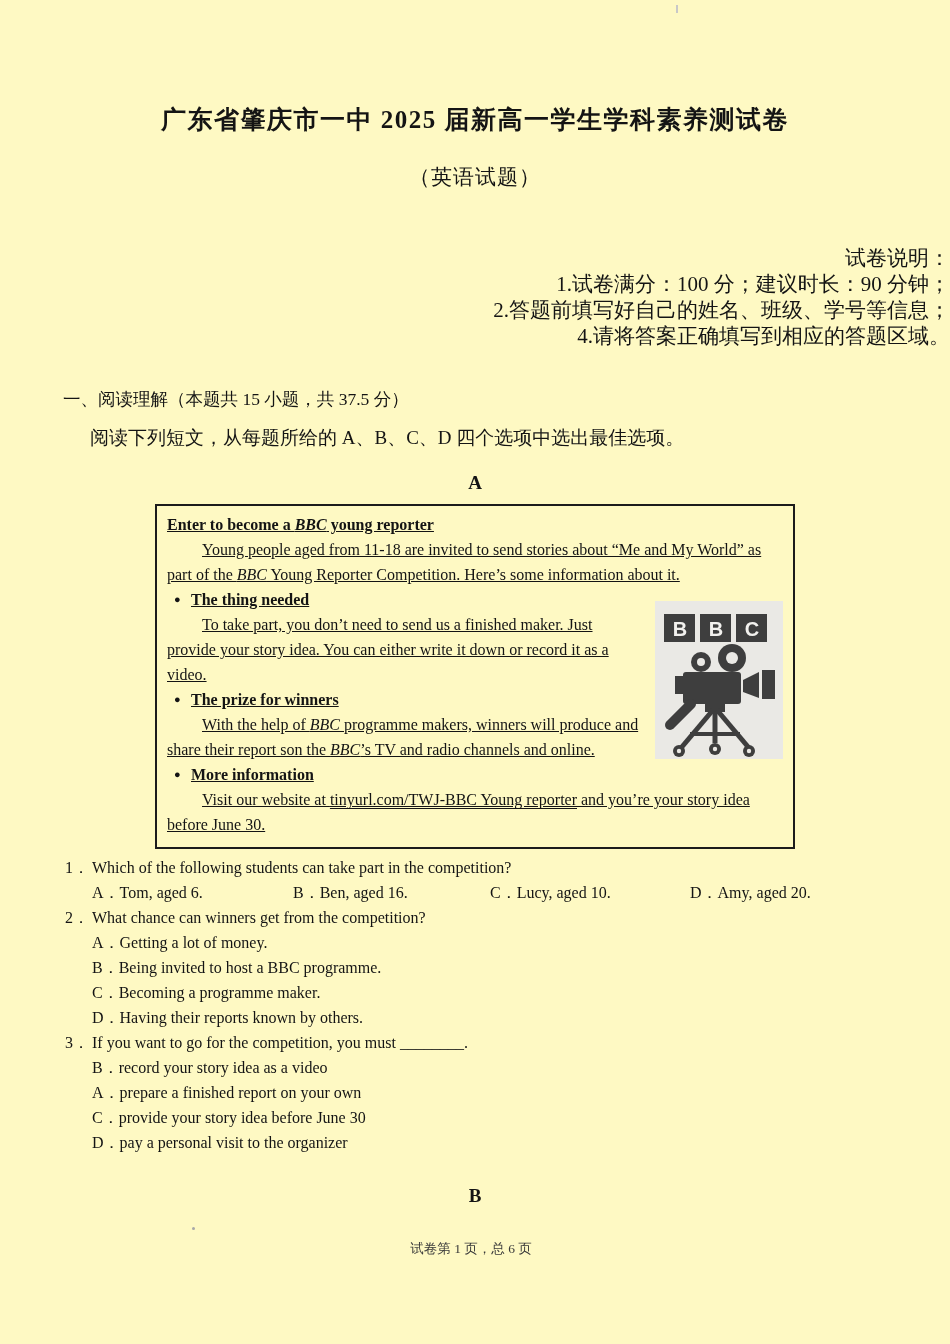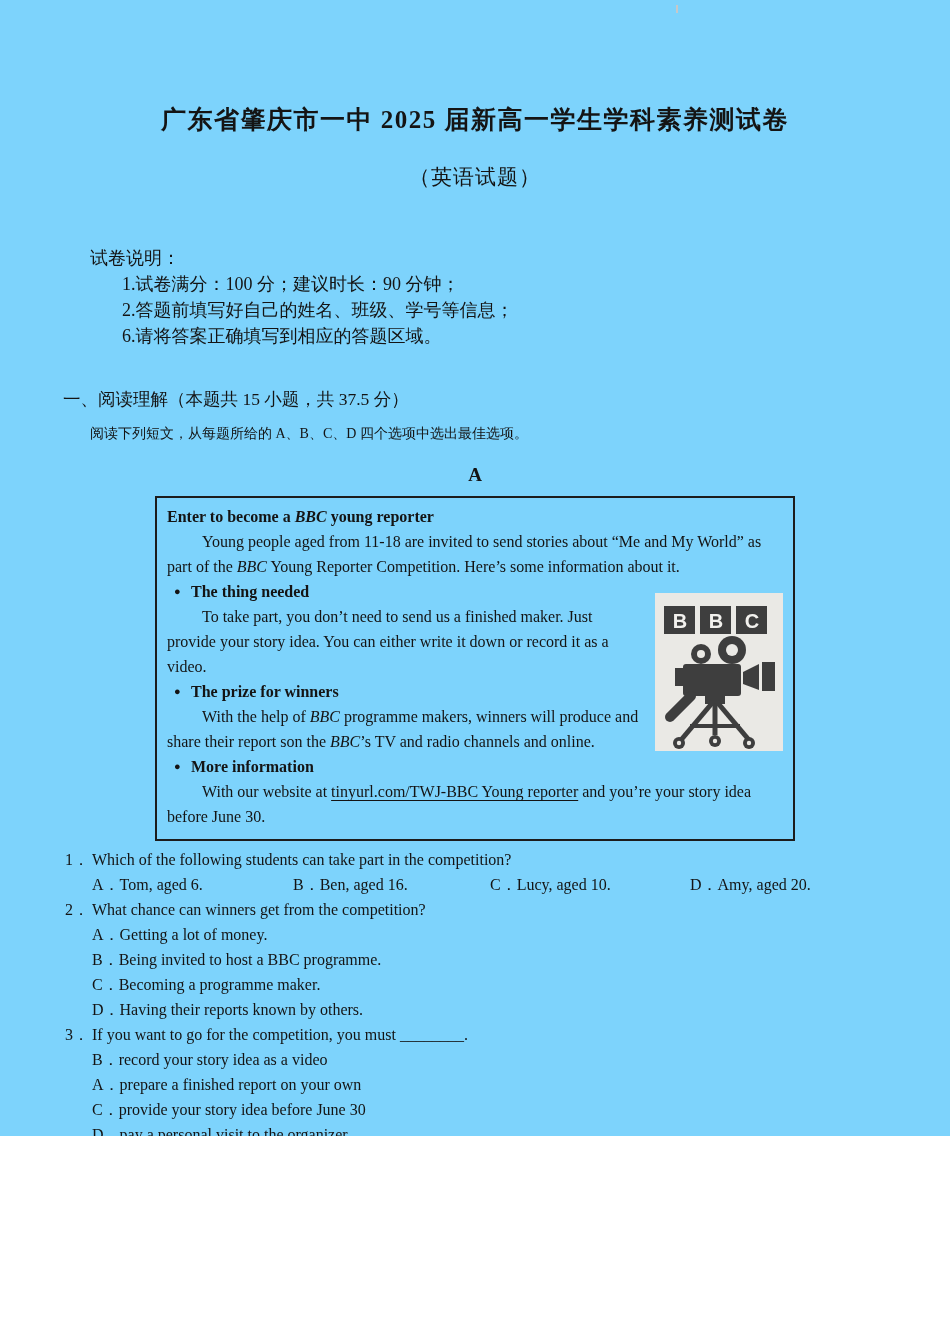--- a/index.html
+++ b/index.html
@@ -1,37 +1,37 @@
 <!DOCTYPE html>
 <html><head>
 <meta charset="utf-8">
 <style>
   html,body {margin:0; padding:0; background:#ffffff;}
   .page {
-    position:relative; width:950px; height:1136px; background:#7dd3fc;
+    position:relative; width:950px; height:1344px; background:#fef9c3;
     color:#141414; font-family:"Liberation Serif","DejaVu Serif",serif;
     overflow:hidden;
   }
   .page-title {margin:0; padding-top:103px; text-align:center;
     font-size:25px; font-weight:bold; letter-spacing:1.5px;}
   .page-subtitle {margin:27px 0 0 0; text-align:center;
     font-size:21px; font-weight:normal; letter-spacing:1px;}
-  .notes {margin:54px 16px 0 90px; font-size:18px; line-height:26px;}
+  .notes {margin:54px 0 0 90px; font-size:21px; line-height:26px;text-align:right;}
   .notes p {margin:0;}
   .notes .note-line {margin-left:32px;}
   .section-heading {margin:38px 0 0 63px; font-size:17.5px; font-weight:normal;}
-  .instruction {margin:14px 0 6px 90px; font-size:14px;}
+  .instruction {margin:14px 0 6px 90px; font-size:19px;}
   .passage-label {text-align:center; font-weight:bold; font-size:19px;
     font-family:"Liberation Serif",serif; margin:0;}
   .label-a {margin-top:21px;}
   .label-b {margin-top:30px;}
   .passage-box {
     box-sizing:border-box; width:640px; min-height:328px;
     margin:10px 0 0 155px; border:2px solid #1c1c1c;
-    padding:6px 10px 10px 10px; font-size:16px; line-height:25px;
+    padding:6px 10px 10px 10px; font-size:16px; line-height:25px;text-decoration:underline;
   }
   .passage-box p {margin:0;}
   .pb-title {font-weight:bold;}
   .indent {text-indent:35px;}
   .bullet {margin:0;}
   .bullet .dot {display:inline-block; width:17px; margin-left:7px;
     font-size:11px; vertical-align:2px;}
   .bullet b {font-size:16px;}
   .bbc-figure {float:right; width:128px; height:158px; margin:14px 0 4px 10px;}
   .bbc-figure svg {display:block; width:100%; height:100%;}
@@ -59,21 +59,21 @@
   <div class="mark-top"></div>
   <div class="mark-dot"></div>
 
   <h1 class="page-title">广东省肇庆市一中 2025 届新高一学生学科素养测试卷</h1>
   <h2 class="page-subtitle">（英语试题）</h2>
 
   <div class="notes">
     <p>试卷说明：</p>
     <p class="note-line">1.试卷满分：100 分；建议时长：90 分钟；</p>
     <p class="note-line">2.答题前填写好自己的姓名、班级、学号等信息；</p>
-    <p class="note-line">6.请将答案正确填写到相应的答题区域。</p>
+    <p class="note-line">4.请将答案正确填写到相应的答题区域。</p>
   </div>
 
   <div class="section-heading">一、阅读理解（本题共 15 小题，共 37.5 分）</div>
   <div class="instruction">阅读下列短文，从每题所给的 A、B、C、D 四个选项中选出最佳选项。</div>
 
   <div class="passage-label label-a">A</div>
 
   <div class="passage-box">
     <p class="pb-title"><span>Enter to become a </span><i>BBC</i><span> young reporter</span></p>
 
@@ -125,21 +125,21 @@
       </svg>
     </div>
 
     <p class="bullet"><span class="dot">●</span><b>The thing needed</b></p>
     <p class="indent">To take part, you don’t need to send us a finished maker. Just provide your story idea. You can either write it down or record it as a video.</p>
 
     <p class="bullet"><span class="dot">●</span><b>The prize for winners</b></p>
     <p class="indent"><span>With the help of </span><i>BBC</i><span> programme makers, winners will produce and share their report son the </span><i>BBC</i><span>’s TV and radio channels and online.</span></p>
 
     <p class="bullet"><span class="dot">●</span><b>More information</b></p>
-    <p class="indent"><span>With our website at </span><span class="link">tinyurl.com/TWJ-BBC Young reporter</span><span> and you’re your story idea before June 30.</span></p>
+    <p class="indent"><span>Visit our website at </span><span class="link">tinyurl.com/TWJ-BBC Young reporter</span><span> and you’re your story idea before June 30.</span></p>
   </div>
 
   <div class="questions">
 
     <div>
       <div class="q-line"><span class="q-num">1．</span><span>Which of the following students can take part in the competition?</span></div>
       <div class="q-opts-row">
         <span class="opt"><span>A．</span><span>Tom, aged 6.</span></span>
         <span class="opt"><span>B．</span><span>Ben, aged 16.</span></span>
         <span class="opt"><span>C．</span><span>Lucy, aged 10.</span></span>

